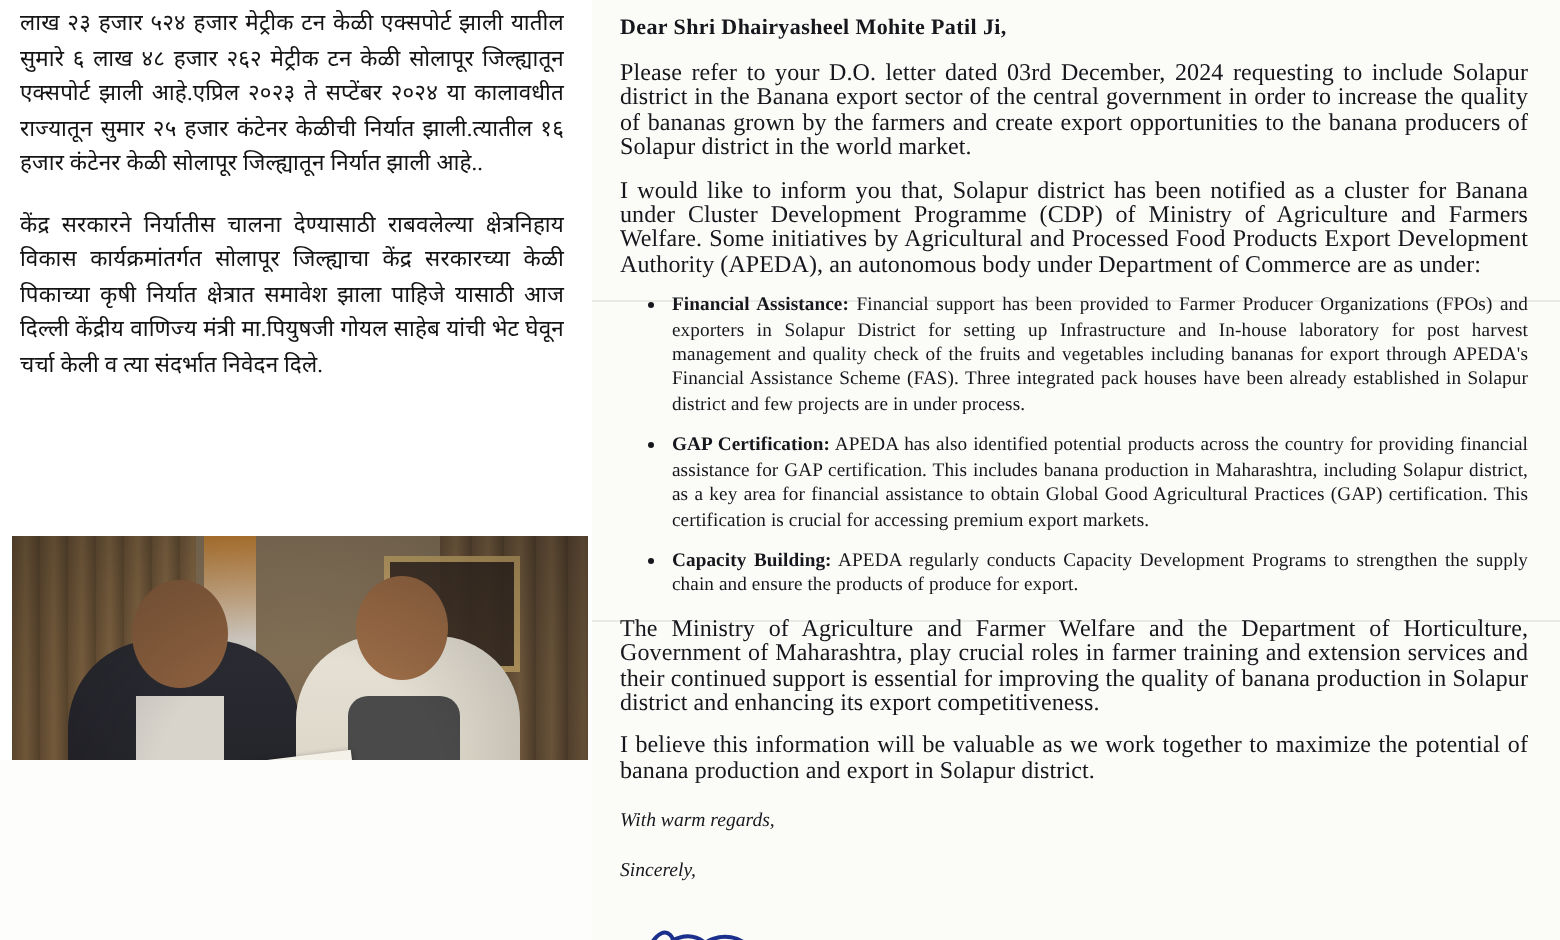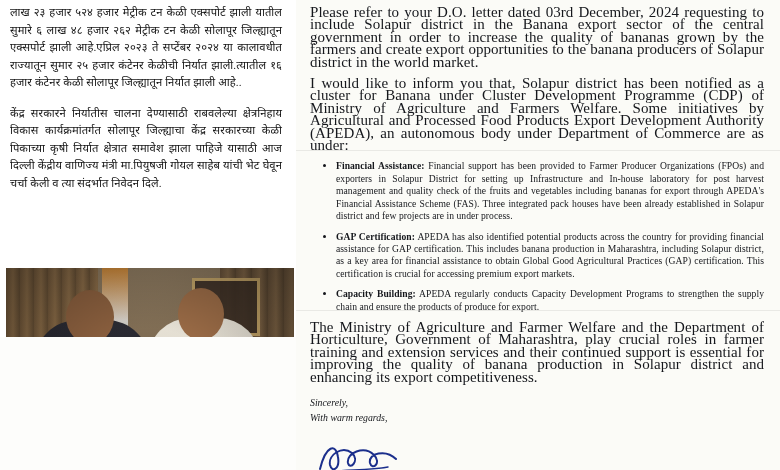--- a/index.html
+++ b/index.html
@@ -17,21 +17,21 @@
     position: relative;
     width: 780px;
     height: 470px;
     display: flex;
     background: #fdfdfb;
   }
   
   .left-col {
     position: relative;
     width: 296px;
-    height: 337px;
+    height: 380px;
     background: #ffffff;
     overflow: hidden;
   }
   .marathi-text {
     padding: 4px 14px 0 10px;
     color: #141414;
     font-family: "Liberation Serif", serif;
     font-size: 11.2px;
     line-height: 17.5px;
     text-align: justify;
@@ -140,21 +140,21 @@
     font-family: "Liberation Serif", serif;
     overflow: hidden;
   }
   .letter .salutation {
     font-size: 11px;
     font-weight: bold;
     margin: 2px 0 10px 0;
     letter-spacing: 0.2px;
   }
   .letter p.body {
-    font-size: 15px;
+    font-size: 12px;
     line-height: 12.4px;
     text-align: justify;
     margin: 0 0 9px 0;
     letter-spacing: 0.05px;
   }
   .letter ul.points {
     margin: 0 0 8px 0;
     padding-left: 26px;
     list-style: disc;
   }
@@ -216,41 +216,43 @@
       <div class="person-right">
         <div class="vest"></div>
         <div class="head"></div>
       </div>
       <div class="paper"></div>
       <div class="shadow"></div>
     </div>
   </div>
 
   <div class="letter">
+    <div class="salutation">Dear Shri Dhairyasheel Mohite Patil Ji,</div>
 
     <p class="body">Please refer to your D.O. letter dated 03rd December, 2024 requesting to include Solapur district in the Banana export sector of the central government in order to increase the quality of bananas grown by the farmers and create export opportunities to the banana producers of Solapur district in the world market.</p>
     <p class="body">I would like to inform you that, Solapur district has been notified as a cluster for Banana under Cluster Development Programme (CDP) of Ministry of Agriculture and Farmers Welfare. Some initiatives by Agricultural and Processed Food Products Export Development Authority (APEDA), an autonomous body under Department of Commerce are as under:</p>
 
     <ul class="points">
       <li>
         <span class="pt-title">Financial Assistance:</span><span> Financial support has been provided to Farmer Producer Organizations (FPOs) and exporters in Solapur District for setting up Infrastructure and In-house laboratory for post harvest management and quality check of the fruits and vegetables including bananas for export through APEDA's Financial Assistance Scheme (FAS). Three integrated pack houses have been already established in Solapur district and few projects are in under process.</span>
       </li>
       <li>
         <span class="pt-title">GAP Certification:</span><span> APEDA has also identified potential products across the country for providing financial assistance for GAP certification. This includes banana production in Maharashtra, including Solapur district, as a key area for financial assistance to obtain Global Good Agricultural Practices (GAP) certification. This certification is crucial for accessing premium export markets.</span>
       </li>
       <li>
         <span class="pt-title">Capacity Building:</span><span> APEDA regularly conducts Capacity Development Programs to strengthen the supply chain and ensure the products of produce for export.</span>
       </li>
     </ul>
 
     <p class="body italic">The Ministry of Agriculture and Farmer Welfare and the Department of Horticulture, Government of Maharashtra, play crucial roles in farmer training and extension services and their continued support is essential for improving the quality of banana production in Solapur district and enhancing its export competitiveness.</p>
+    <p class="body italic">I believe this information will be valuable as we work together to maximize the potential of banana production and export in Solapur district.</p>
 
     <div class="closing">
+      <div>With warm regards,</div>
       <div style="margin-top:10px">Sincerely,</div>
-      <div>With warm regards,</div>
     </div>
 
     <div class="signature">
       <svg width="90" height="38" viewBox="0 0 90 38" fill="none" xmlns="http://www.w3.org/2000/svg" aria-hidden="true">
         <path d="M4 30 C10 6, 20 4, 22 18 C24 30, 16 34, 14 26 C12 16, 26 6, 36 14 C44 21, 34 32, 32 24 C30 14, 48 6, 58 16 C66 24, 56 32, 54 24 C52 14, 70 10, 80 20" stroke="#1b2f8c" stroke-width="2" stroke-linecap="round" fill="none"></path>
         <path d="M6 34 C24 30, 50 32, 72 28" stroke="#1b2f8c" stroke-width="1.4" stroke-linecap="round" fill="none"></path>
       </svg>
     </div>
 
     <div class="fold" style="top:150px"></div>

